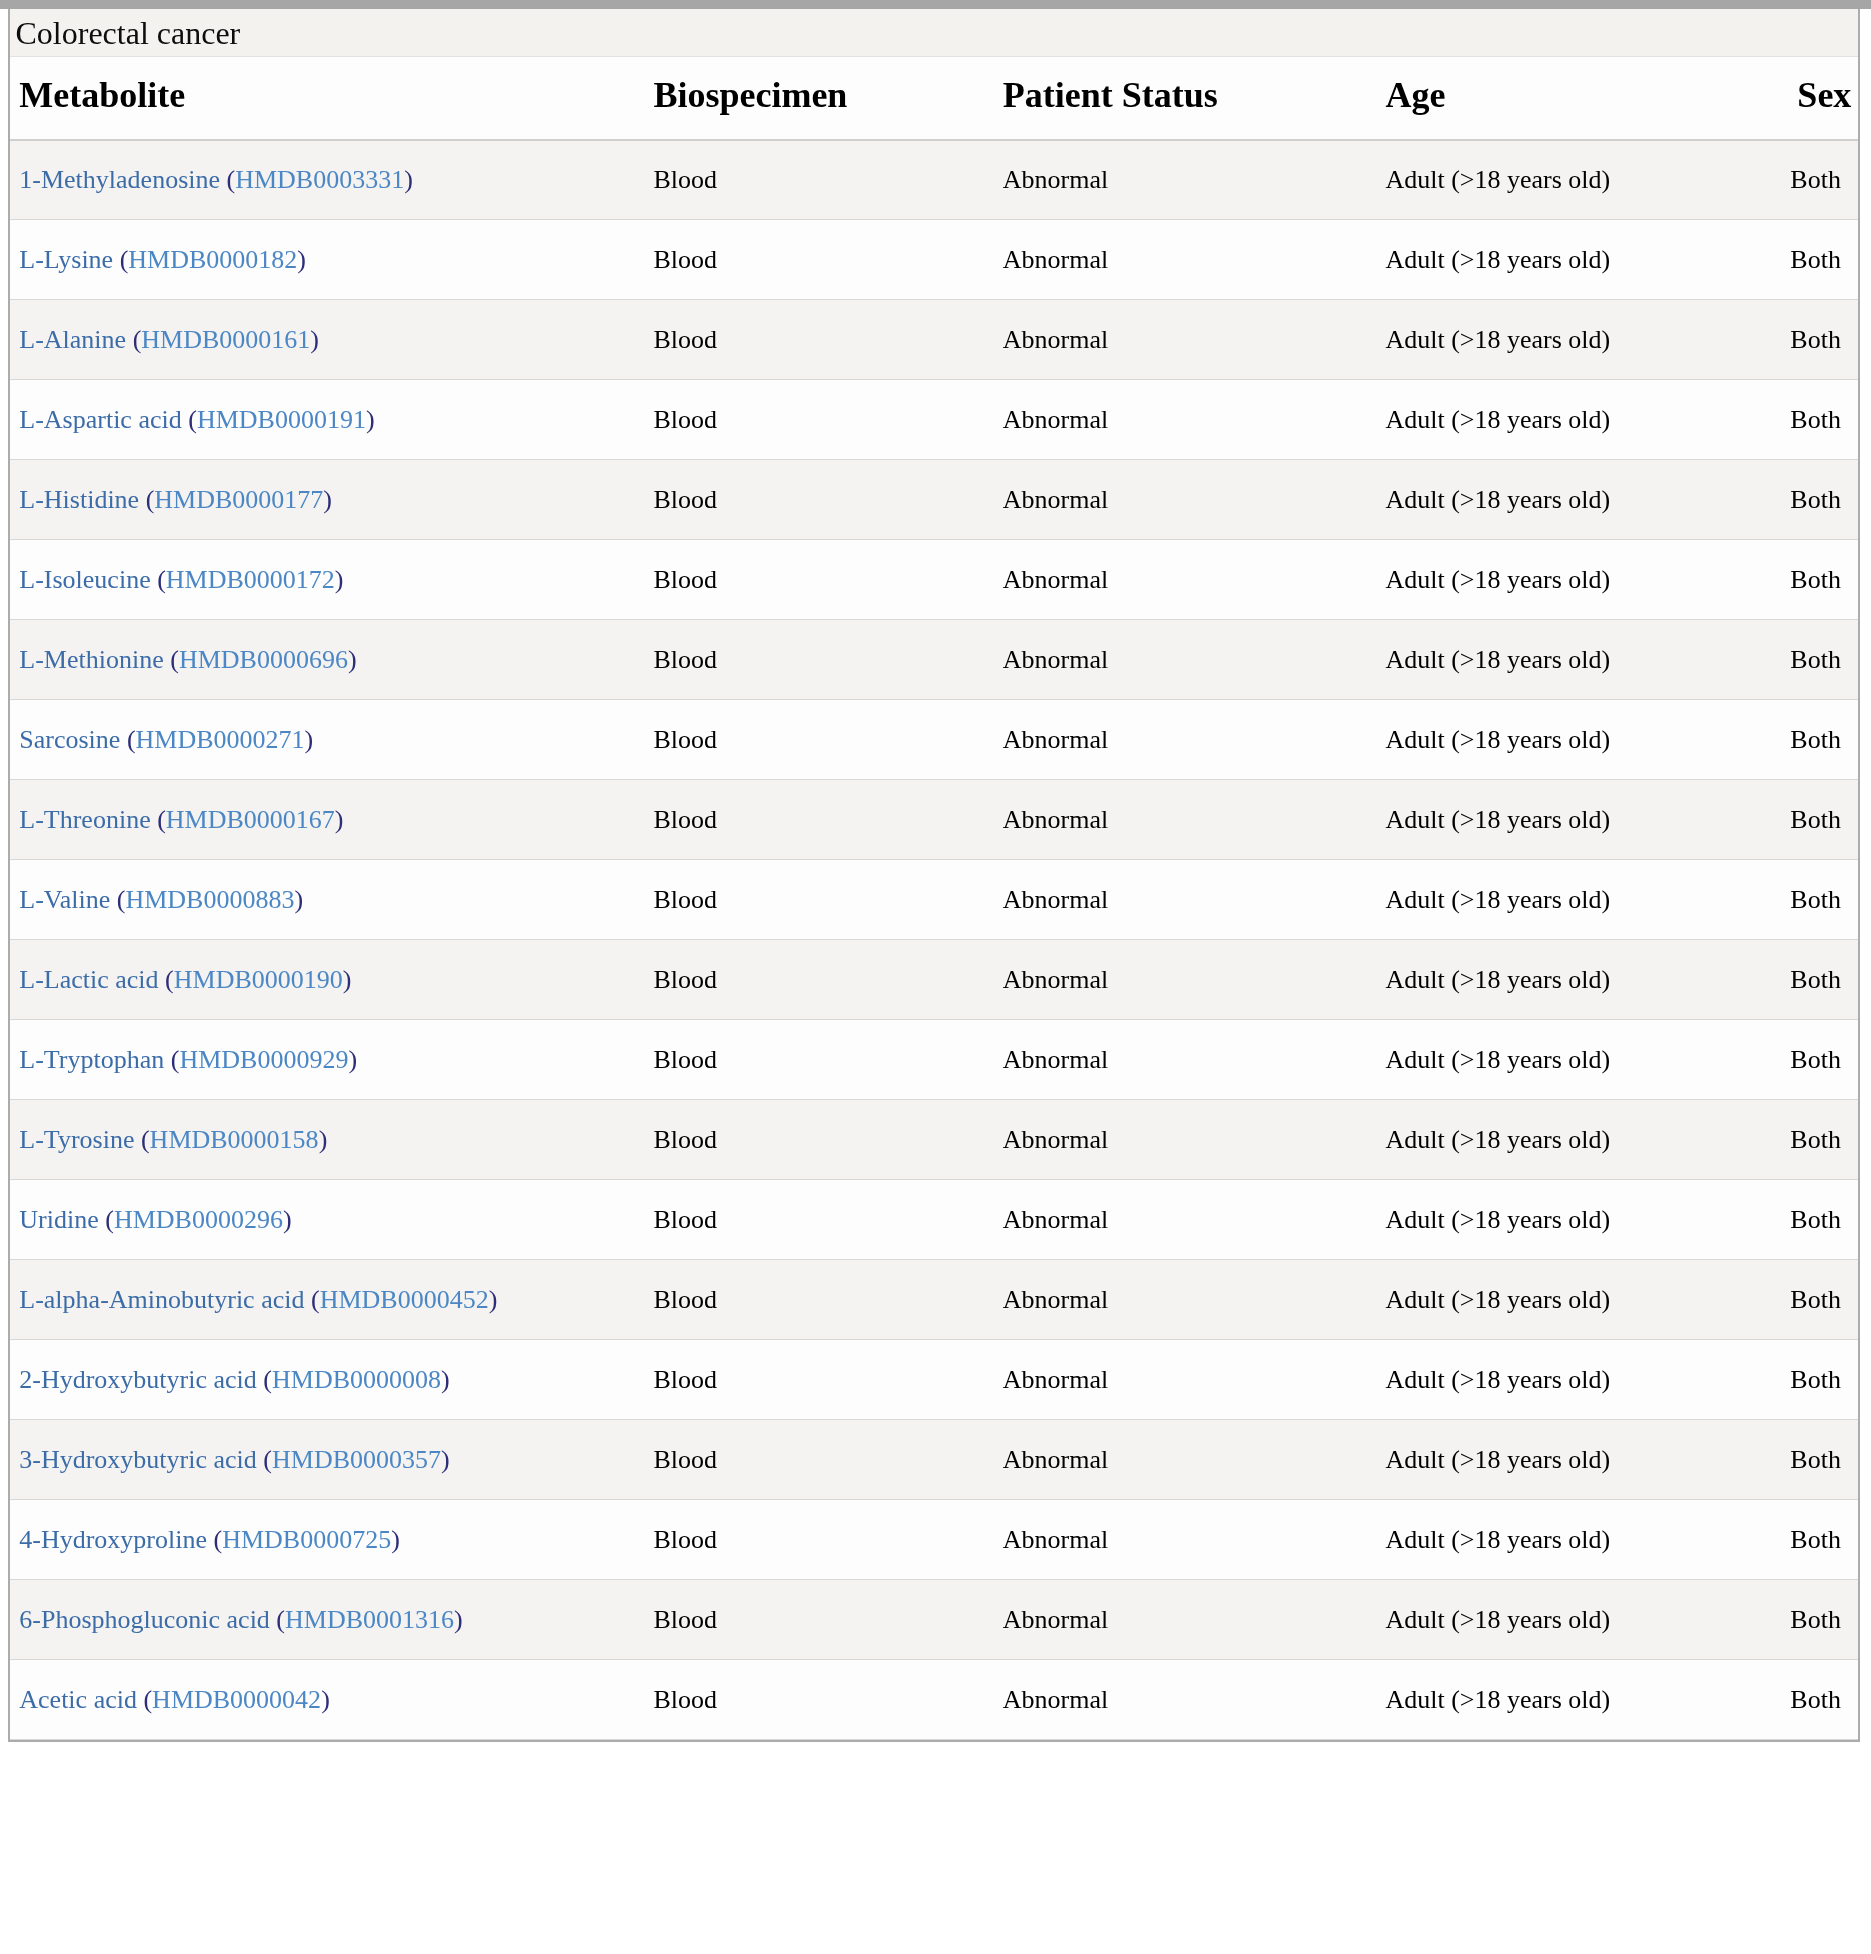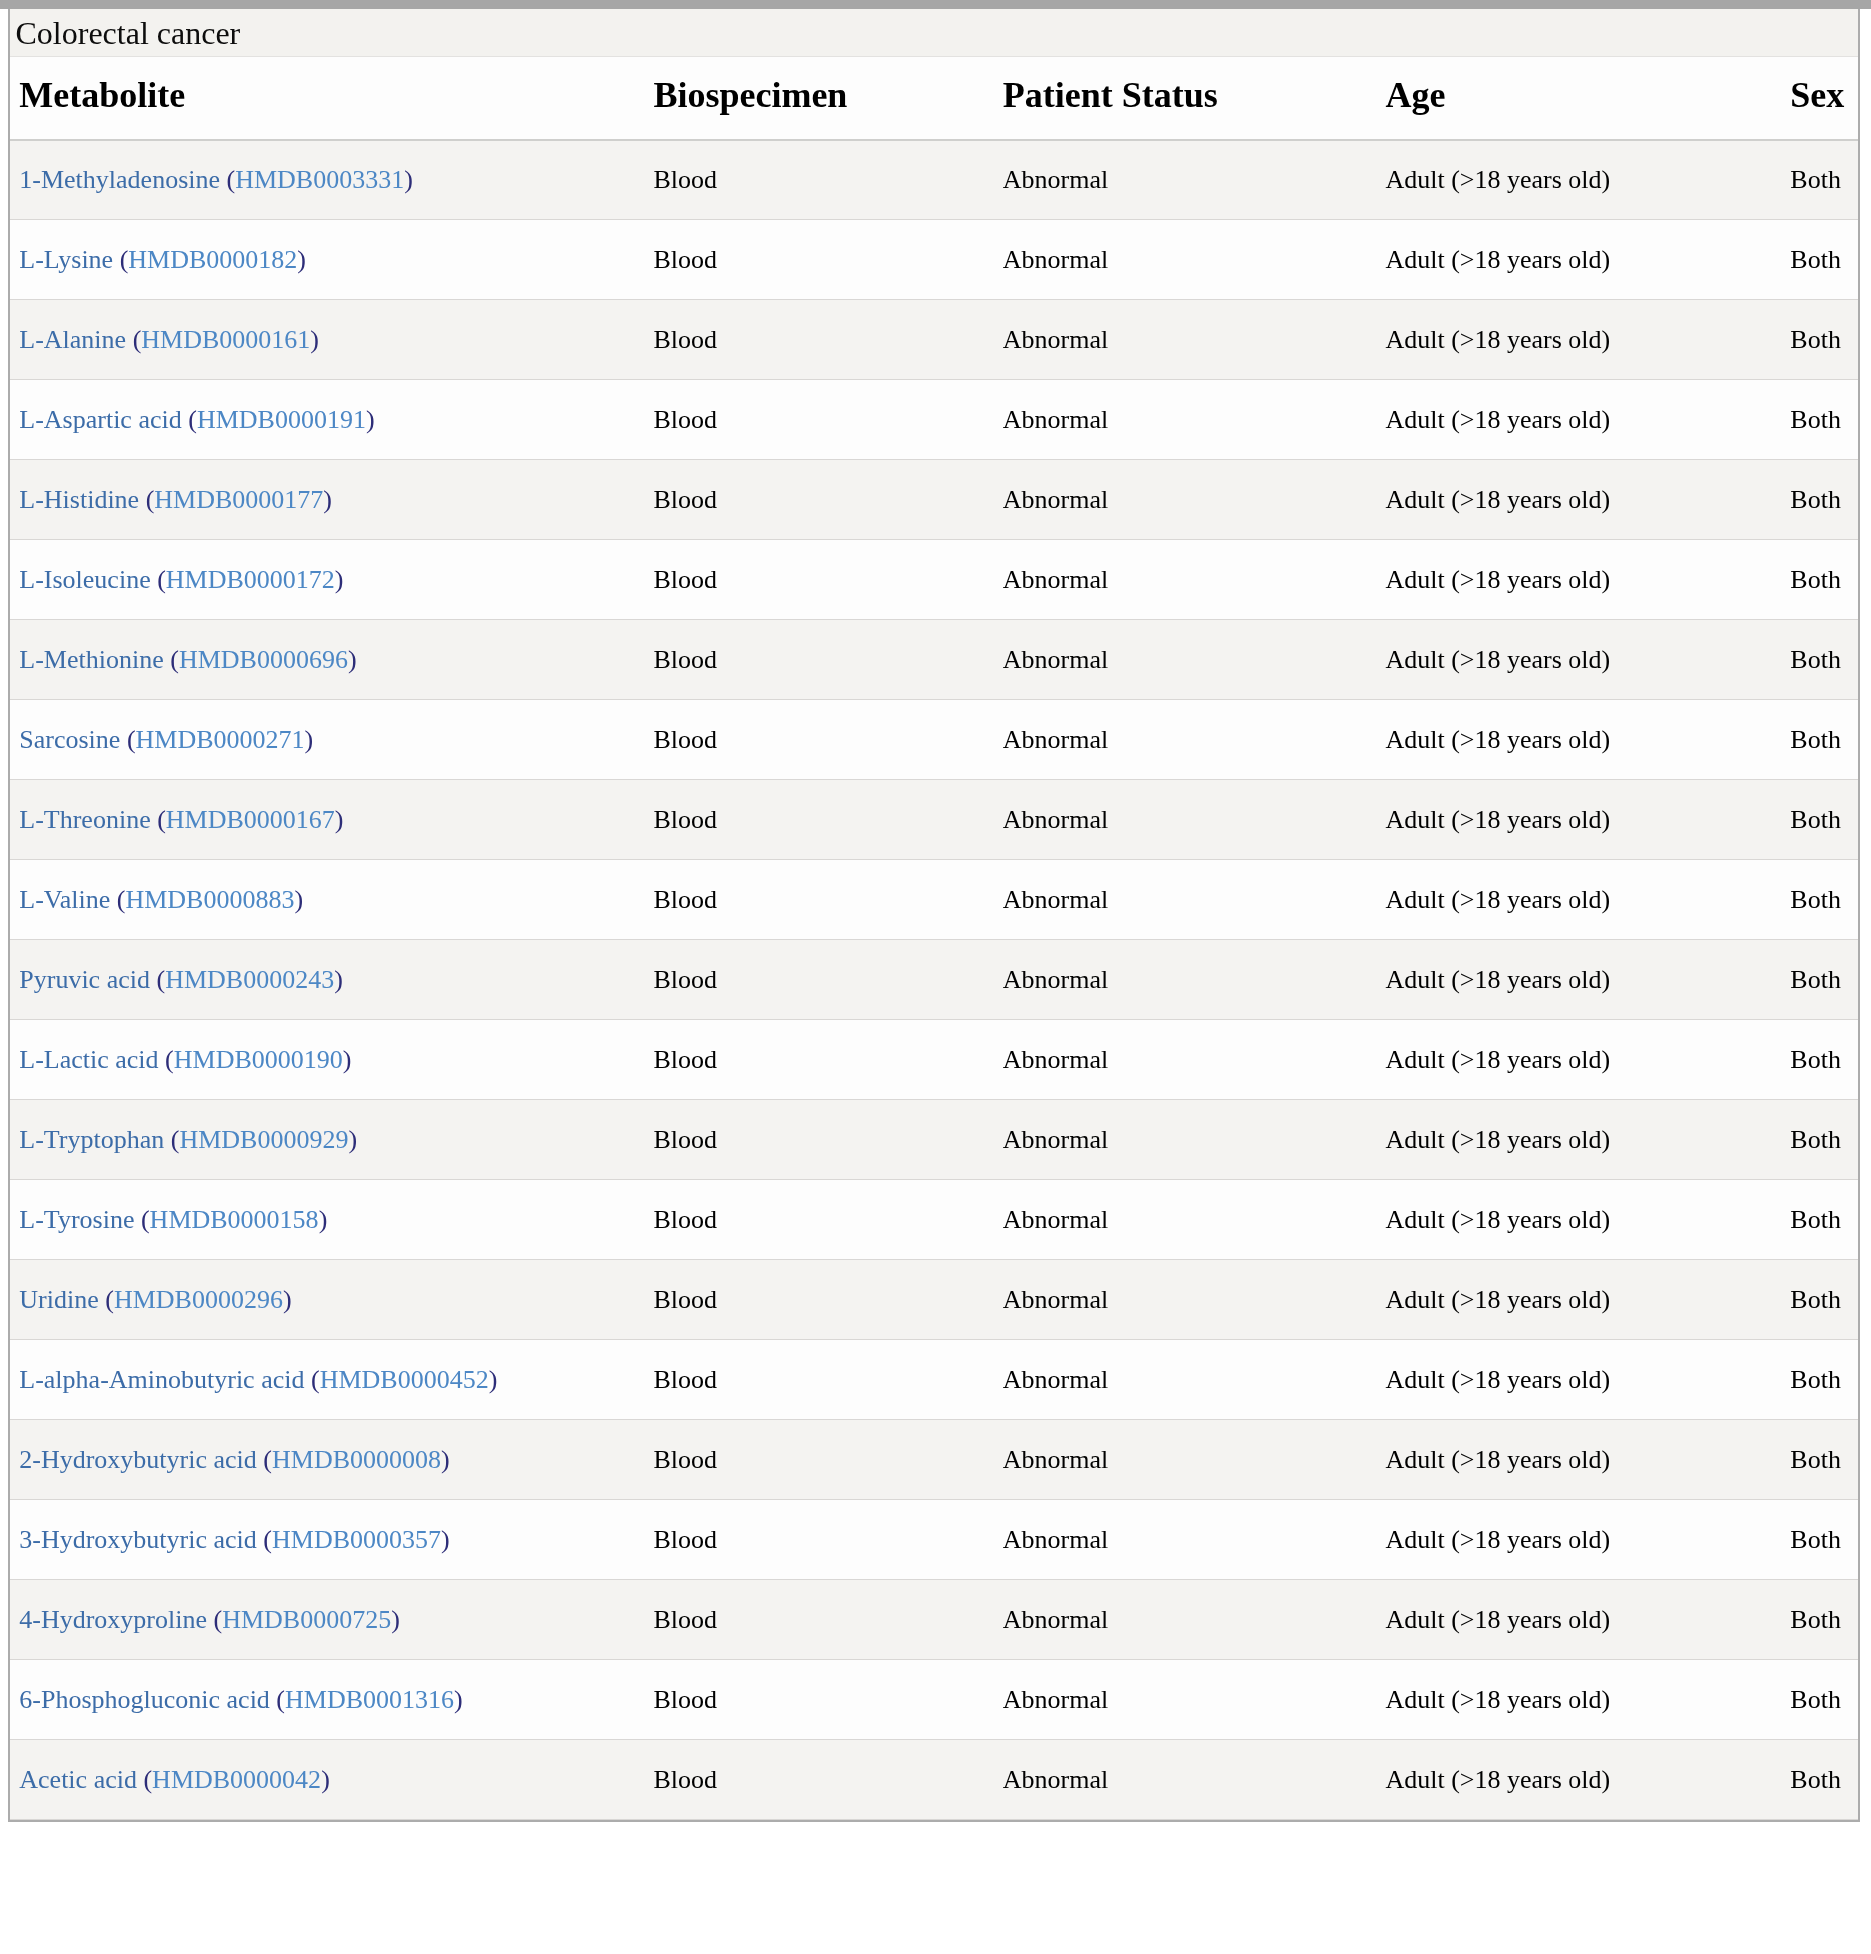--- a/index.html
+++ b/index.html
@@ -52,21 +52,21 @@
     height:83px;
     background:#fdfdfd;
     text-align:left;
     vertical-align:middle;
     font-size:36px;
     font-weight:bold;
     padding:0 0 5.8px 9.6px;
     border-bottom:2.9px solid var(--header-sep);
     white-space:nowrap;
   }
-  thead th.sex{text-align:left;font-family:Liberation Serif, serif;}
+  thead th.sex{text-align:center;font-family:Liberation Serif, serif;}
   tbody td{
     height:80px;
     vertical-align:middle;
     font-size:26px;
     padding:0 0 0 9.6px;
     border-bottom:1.9px solid var(--row-sep);
     white-space:nowrap;
     overflow:hidden;
   }
   tbody tr:nth-child(odd) td{background:var(--row-alt-bg);}
@@ -177,27 +177,20 @@
   </tr>
 
   <tr>
     <td><a class="met">L-Valine</a> <span class="paren">(</span><a class="hid">HMDB0000883</a><span class="paren">)</span></td>
     <td>Blood</td>
     <td>Abnormal</td>
     <td>Adult (&gt;18 years old)</td>
     <td class="sex">Both</td>
   </tr>
 
-  <tr>
-    <td><a class="met">Pyruvic acid</a> <span class="paren">(</span><a class="hid">HMDB0000243</a><span class="paren">)</span></td>
-    <td>Blood</td>
-    <td>Abnormal</td>
-    <td>Adult (&gt;18 years old)</td>
-    <td class="sex">Both</td>
-  </tr>
 
   <tr>
     <td><a class="met">L-Lactic acid</a> <span class="paren">(</span><a class="hid">HMDB0000190</a><span class="paren">)</span></td>
     <td>Blood</td>
     <td>Abnormal</td>
     <td>Adult (&gt;18 years old)</td>
     <td class="sex">Both</td>
   </tr>
 
   <tr>

